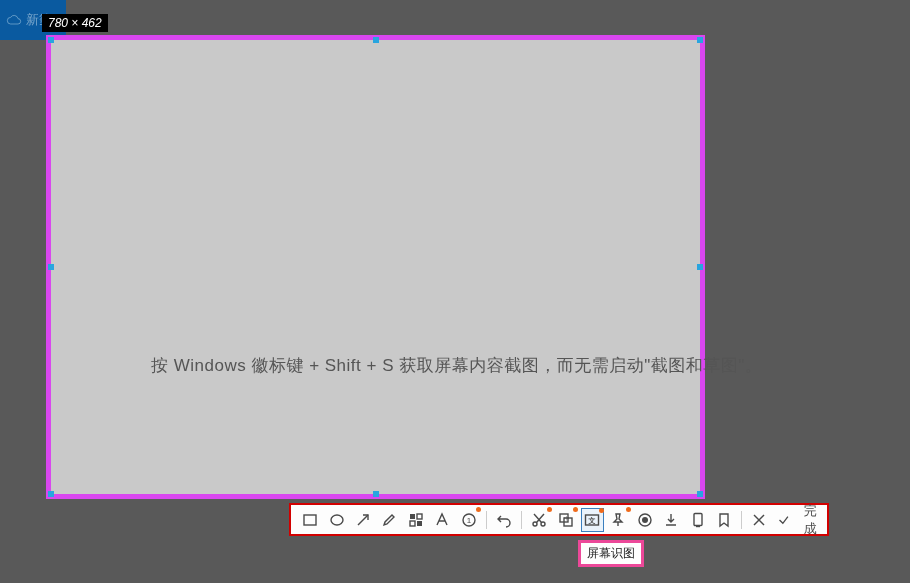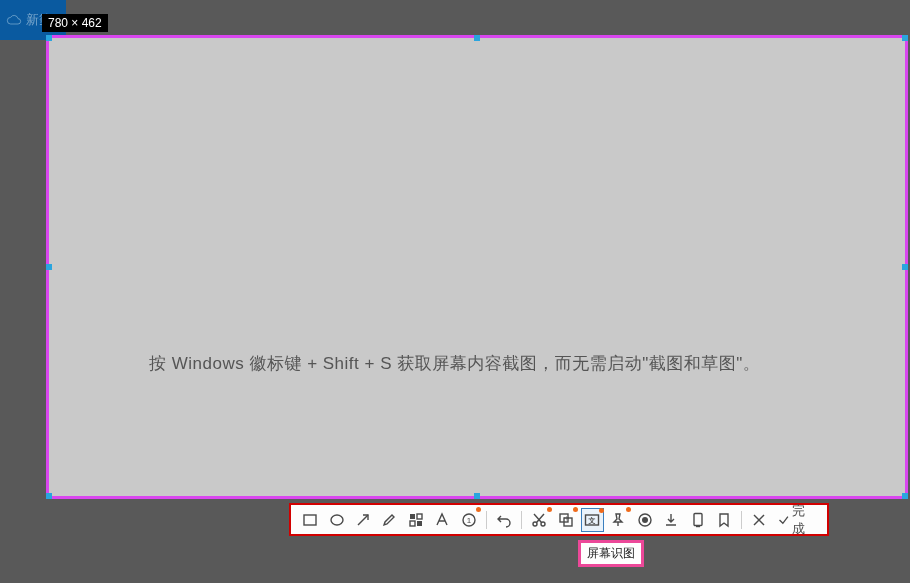--- a/index.html
+++ b/index.html
@@ -40,29 +40,30 @@
   }
   
   .dim-badge {
     position: absolute;
     top: 14px; left: 42px;
     background: #000;
     color: #fff;
     font-size: 12px;
     padding: 2px 6px;
     z-index: 5;
+    font-style: italic;
   }
   
   .selection {
     position: absolute;
     top: 35px;
     left: 46px;
-    width: 862px;
+    width: 659px;
     height: 464px;
-    border: 3px solid #d946ef;
+    border: 5px solid #d946ef;
     background: #c9c9c9;
     z-index: 3;
   }
   .handle {
     position: absolute;
     width: 6px; height: 6px;
     background: #29a5df;
   }
   .h-tl { top: -3px; left: -3px; }
   .h-tr { top: -3px; right: -3px; }
@@ -125,20 +126,21 @@
     margin: 0 4px;
   }
   .done {
     display: flex;
     align-items: center;
     gap: 2px;
     font-size: 13px;
     color: #4a4a4a;
     cursor: pointer;
     padding: 0 4px;
+    text-align: right;
   }
   .done svg { width: 14px; height: 14px; stroke: #4a4a4a; fill: none; stroke-width: 1.6; }
   
   .tooltip {
     position: absolute;
     top: 540px;
     left: 578px;
     background: #fefefe;
     border: 3px solid #ec4899;
     font-size: 12px;

